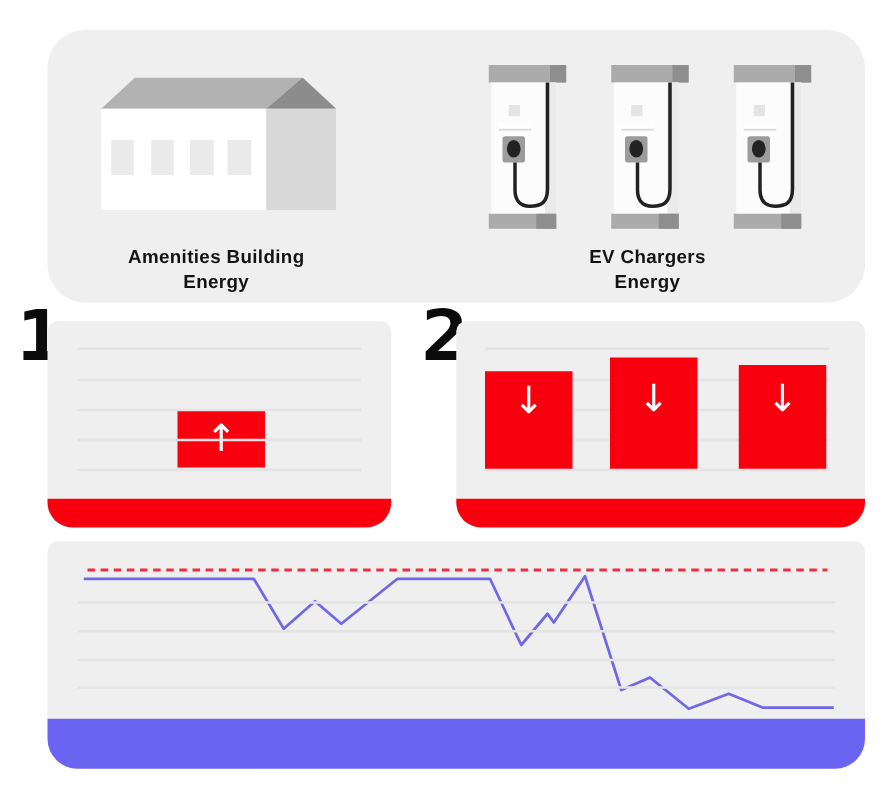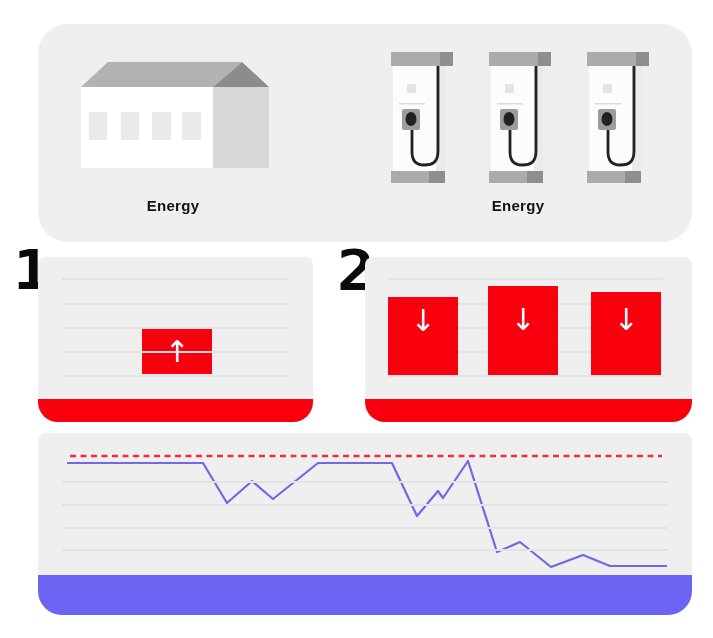--- a/index.html
+++ b/index.html
@@ -120,23 +120,25 @@
       <rect x="10" y="46" width="26" height="6" fill="#FFFFFF"></rect>
       <rect x="10" y="51" width="26" height="1.5" fill="#DBDBDB"></rect>
       <rect x="13" y="57" width="18" height="21" rx="2" fill="#9C9C9C"></rect>
       <ellipse cx="22" cy="67" rx="5.5" ry="7" fill="#222222"></ellipse>
       <path d="M49 14 V99 C49 110 44 113 35 113 C26 113 23 107 23 100 V78" stroke="#222222" stroke-width="2.8" fill="none"></path>
       <rect x="2" y="119" width="54" height="12" fill="#ABABAB"></rect>
       <rect x="40" y="119" width="16" height="12" fill="#8E8E8E"></rect>
     </svg>
 
     <div class="caption caption-amenities">
+      <div>Amenities Building</div>
       <div>Energy</div>
     </div>
     <div class="caption caption-ev">
+      <div>EV Chargers</div>
       <div>Energy</div>
     </div>
   </section>
 
   <div class="step-num step-num-1">1</div>
   <div class="step-num step-num-2">2</div>
 
   <section class="mini-panel mini-panel-1">
     <div class="mini-chart">
       <div class="red-box increase-box" style="left: 104px; top: 71px; width: 70px; height: 46px;">

